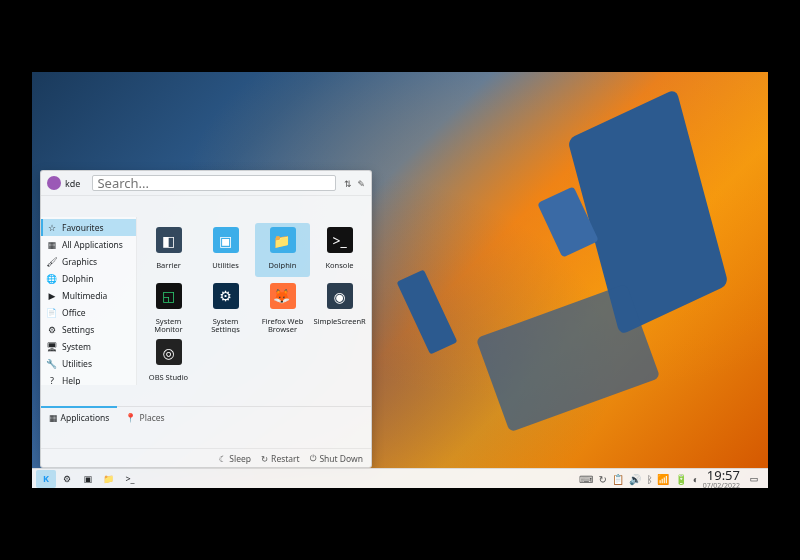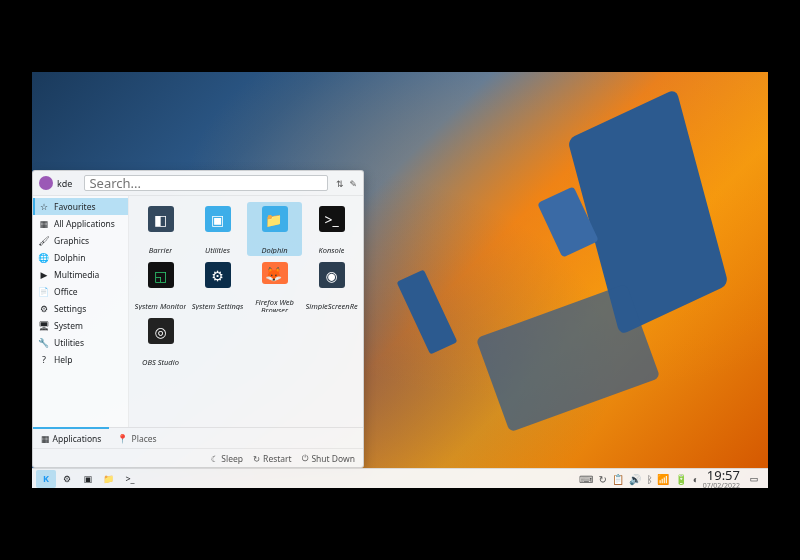--- a/index.html
+++ b/index.html
@@ -22,28 +22,29 @@
     radial-gradient(ellipse at 30% 70%, rgba(30,60,120,0.5) 0%, transparent 50%);
   pointer-events: none;
 }
 .shape { position: absolute; }
 .shape1 { top: 40px; right: 60px; width: 120px; height: 200px; background: #2c5a8f; transform: rotate(-25deg) skewX(-10deg); border-radius: 8px; }
 .shape2 { top: 120px; right: 180px; width: 40px; height: 60px; background: #3a6aa5; transform: rotate(-25deg); border-radius: 4px; }
 .shape3 { bottom: 80px; right: 120px; width: 160px; height: 100px; background: rgba(44,90,143,0.7); transform: rotate(-20deg); border-radius: 6px; }
 .shape4 { top: 200px; left: 380px; width: 30px; height: 80px; background: #2c5a8f; transform: rotate(-25deg); border-radius: 3px; }
 
 .launcher {
-  position: absolute; left: 0; bottom: 20px;
+  position: absolute; left: 8px; bottom: 20px;
   width: 332px; height: 298px;
   background: rgba(248,249,250,0.97);
   border: 1px solid rgba(0,0,0,0.15);
   border-radius: 3px;
   display: flex; flex-direction: column;
   font-size: 9px; color: #232629;
   box-shadow: 0 4px 12px rgba(0,0,0,0.25);
+  gap: 21px;
 }
 .launcher-top { display: flex; align-items: center; gap: 4px; padding: 4px 6px; border-bottom: 1px solid rgba(0,0,0,0.06); }
 .avatar { width: 14px; height: 14px; border-radius: 50%; background: #9b59b6; flex: 0 0 auto; }
 .user-label { font-size: 9px; }
 .search-wrap { flex: 1; display: flex; align-items: center; background: #fff; border: 1px solid #c5c9cc; border-radius: 2px; height: 16px; padding: 0 4px; margin-left: 8px; }
 .search-wrap input { flex: 1; border: none; outline: none; font-size: 13px; background: transparent; }
 .top-icons { display: flex; gap: 6px; margin-left: 4px; color: #555; }
 .top-icons span { cursor: pointer; }
 
 .launcher-body { flex: 1; display: flex; overflow: hidden; }
@@ -52,21 +53,21 @@
 .cat.sel { background: rgba(61,174,233,0.35); border-left: 2px solid #3daee9; padding-left: 4px; }
 .cat .ci { width: 10px; height: 10px; display: flex; align-items: center; justify-content: center; font-size: 9px; }
 .cat .ct { font-size: 8.5px; white-space: nowrap; overflow: hidden; text-overflow: ellipsis; }
 .sidebar-spacer { flex: 1; }
 .help-centre { padding: 4px 6px; font-size: 8.5px; color: #888; text-align: right; }
 
 .app-grid { flex: 1; padding: 6px 4px; display: grid; grid-template-columns: repeat(4, 1fr); grid-auto-rows: 54px; gap: 2px; align-content: start; }
 .app { display: flex; flex-direction: column; align-items: center; justify-content: flex-start; padding-top: 4px; cursor: pointer; border-radius: 3px; }
 .app.sel { background: rgba(61,174,233,0.35); }
 .app .ai { width: 26px; height: 26px; border-radius: 3px; display: flex; align-items: center; justify-content: center; font-size: 14px; }
-.app .al { font-size: 7.5px; text-align: center; line-height: 1.1; margin-top: 14px; max-width: 52px; overflow: hidden; font-style: italic; }
+.app .al { font-size: 7.5px; text-align: center; line-height: 1.1; margin-top: 8px; max-width: 52px; overflow: hidden; }
 
 .launcher-tabs { display: flex; border-top: 1px solid rgba(0,0,0,0.08); }
 .ltab { display: flex; align-items: center; gap: 3px; padding: 3px 8px; font-size: 8.5px; cursor: pointer; color: #555; }
 .ltab.active { border-top: 2px solid #3daee9; margin-top: -1px; color: #232629; }
 .ltab .ti { font-size: 9px; }
 
 .power-row { display: flex; align-items: center; gap: 10px; padding: 3px 8px; border-top: 1px solid rgba(0,0,0,0.06); font-size: 8.5px; color: #555; }
 .power-row .pitem { display: flex; align-items: center; gap: 3px; cursor: pointer; }
 .power-row .spacer { flex: 1; }
 

